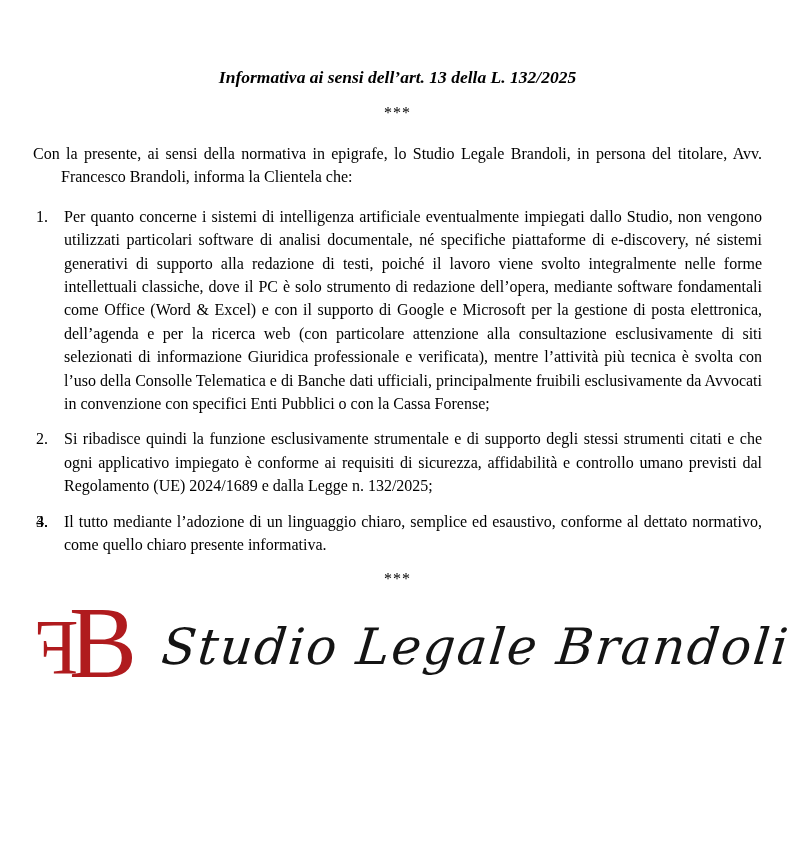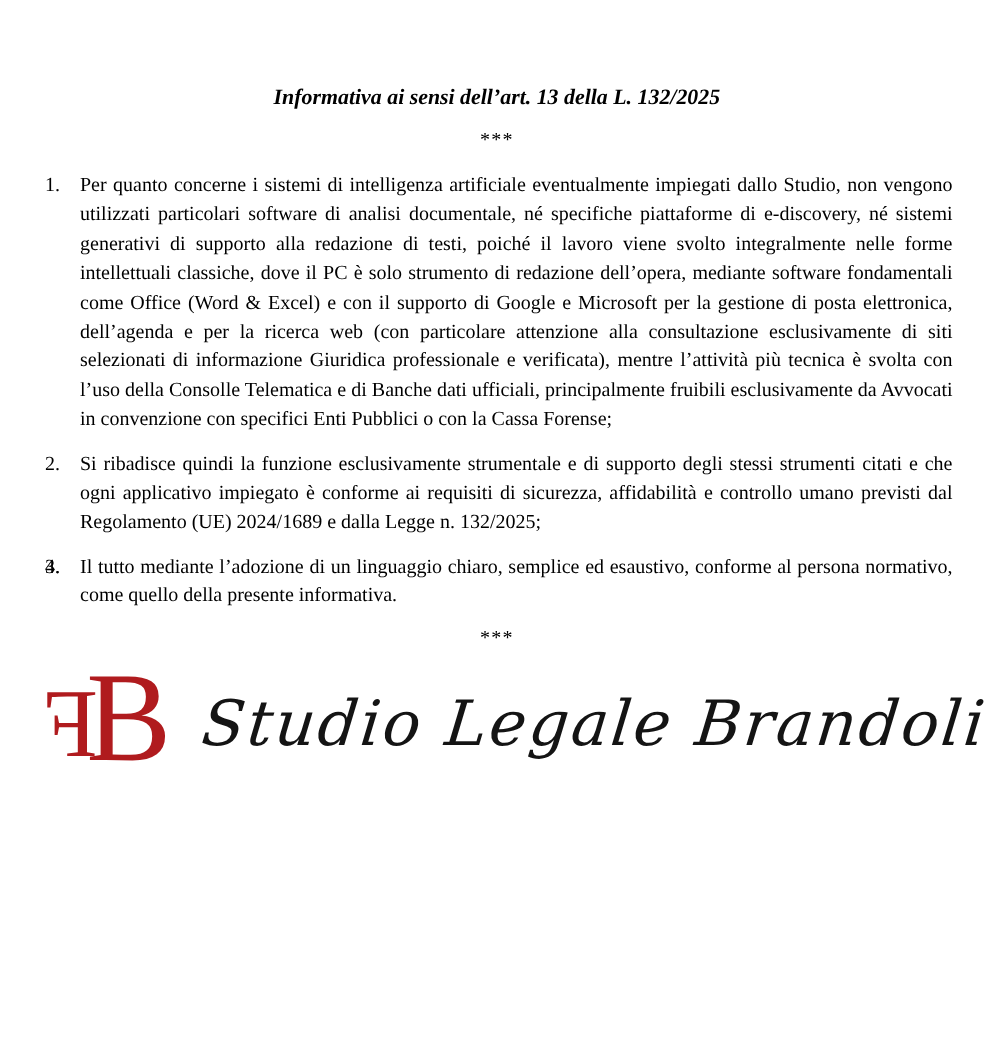--- a/index.html
+++ b/index.html
@@ -110,40 +110,41 @@
 </style>
 </head>
 <body>
 
 <div class="page">
 
   <div class="doc-title">Informativa ai sensi dell’art. 13 della L. 132/2025</div>
 
   <div class="separator">***</div>
 
+  <p class="intro">Con la presente, ai sensi della normativa in epigrafe, lo Studio Legale Brandoli, in persona del titolare, Avv. Francesco Brandoli, informa la Clientela che:</p>
 
   <div class="list">
 
     <div class="list-item">
       <span class="num">1.</span>
       <span>Per quanto concerne i sistemi di intelligenza artificiale eventualmente impiegati dallo Studio, non vengono utilizzati particolari software di analisi documentale, né specifiche piattaforme di e-discovery, né sistemi generativi di supporto alla redazione di testi, poiché il lavoro viene svolto integralmente nelle forme intellettuali classiche, dove il PC è solo strumento di redazione dell’opera, mediante software fondamentali come Office (Word &amp; Excel) e con il supporto di Google e Microsoft per la gestione di posta elettronica, dell’agenda e per la ricerca web (con particolare attenzione alla consultazione esclusivamente di siti selezionati di informazione Giuridica professionale e verificata), mentre l’attività più tecnica è svolta con l’uso della Consolle Telematica e di Banche dati ufficiali, principalmente fruibili esclusivamente da Avvocati in convenzione con specifici Enti Pubblici o con la Cassa Forense;</span>
     </div>
 
     <div class="list-item">
       <span class="num">2.</span>
       <span>Si ribadisce quindi la funzione esclusivamente strumentale e di supporto degli stessi strumenti citati e che ogni applicativo impiegato è conforme ai requisiti di sicurezza, affidabilità e controllo umano previsti dal Regolamento (UE) 2024/1689 e dalla Legge n. 132/2025;</span>
     </div>
 
     <div class="list-item">
       <span class="num">3.</span>
     </div>
 
     <div class="list-item">
       <span class="num">4.</span>
-      <span>Il tutto mediante l’adozione di un linguaggio chiaro, semplice ed esaustivo, conforme al persona normativo, come quello della presente informativa.</span>
+      <span>Il tutto mediante l’adozione di un linguaggio chiaro, semplice ed esaustivo, conforme al dettato normativo, come quello chiaro presente informativa.</span>
     </div>
 
   </div>
 
   <div class="footer-separator">***</div>
 
   <div class="logo">
     <div class="monogram" style="color: rgb(176, 27, 30);">
       <span class="mono-f">F</span>
       <span class="mono-b">B</span>

